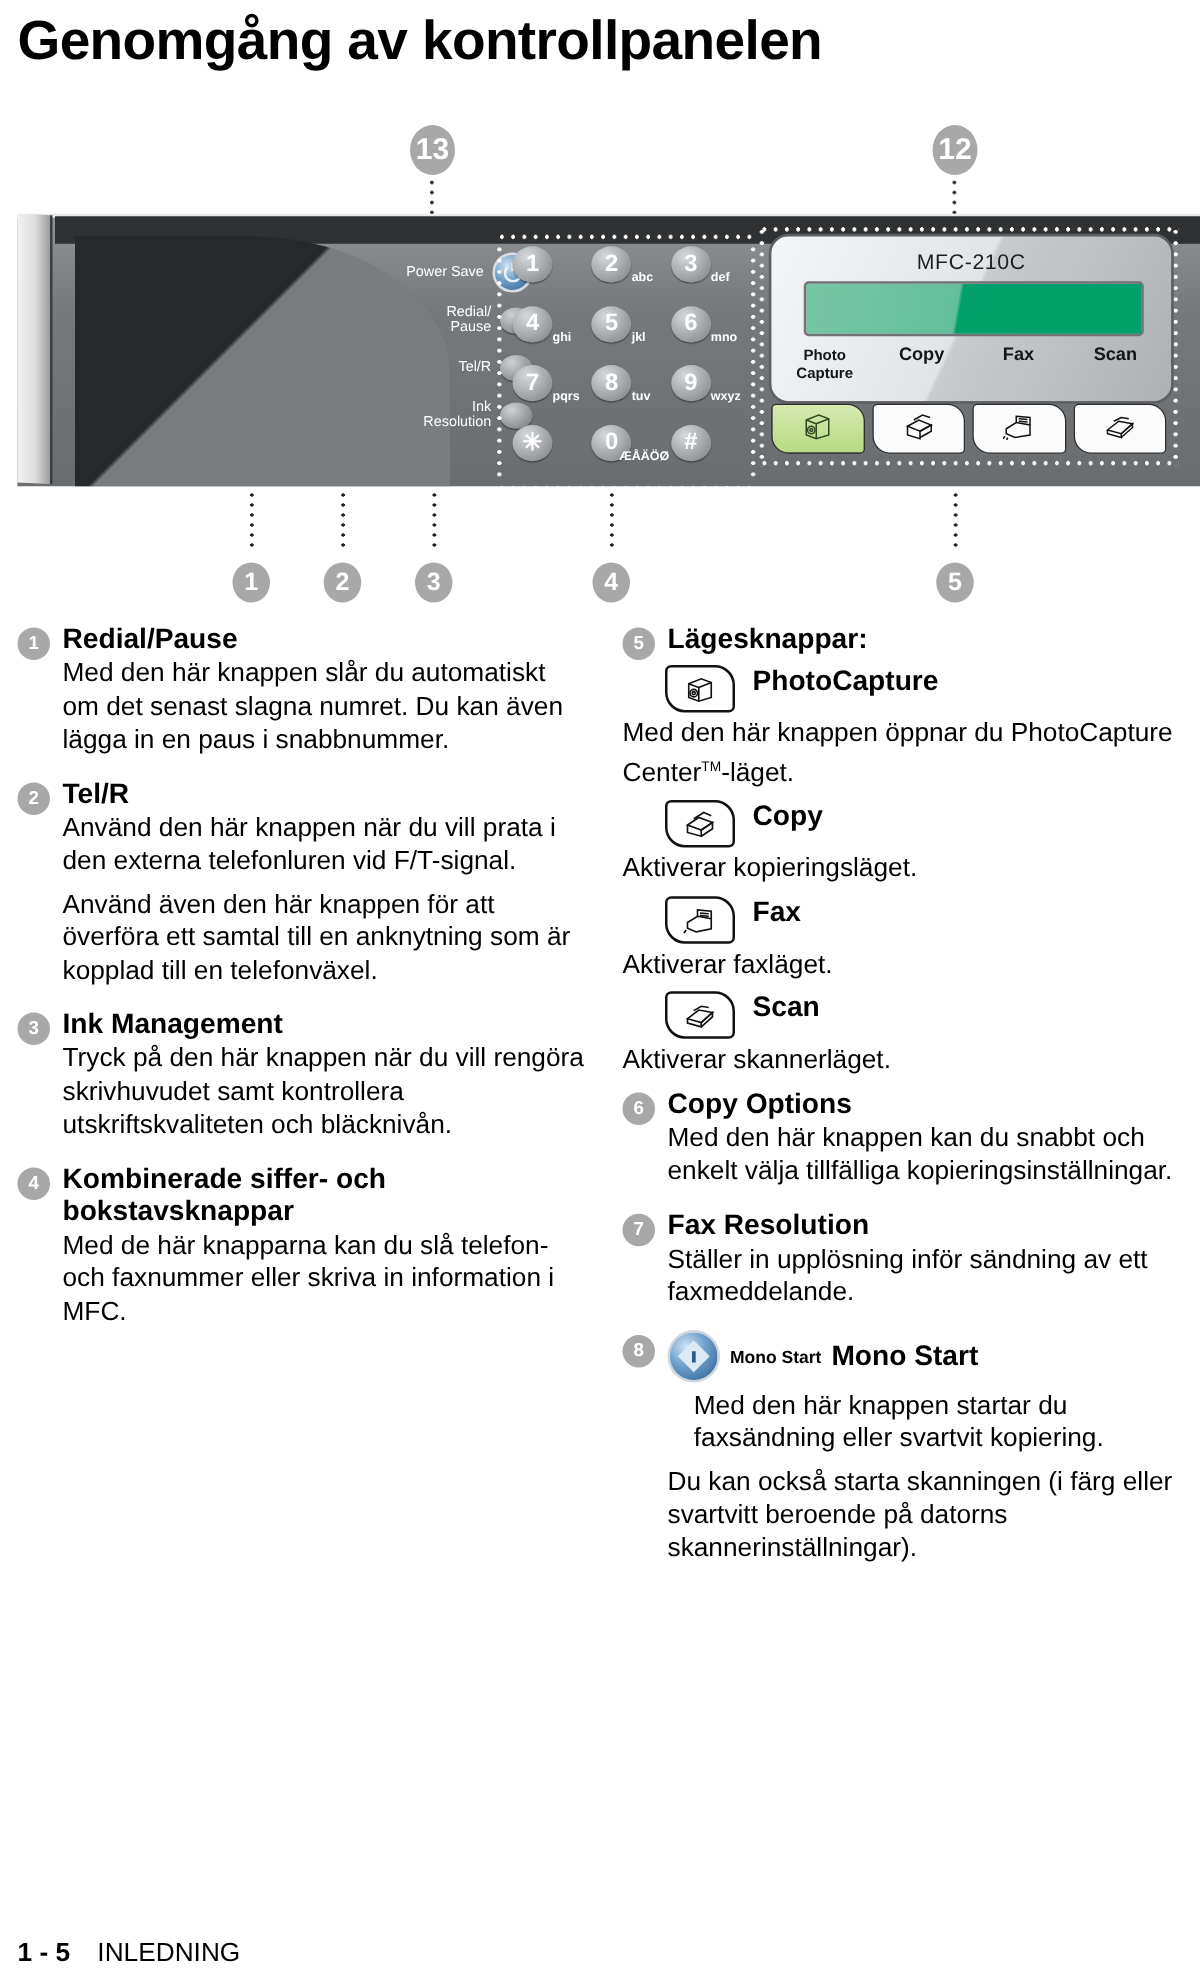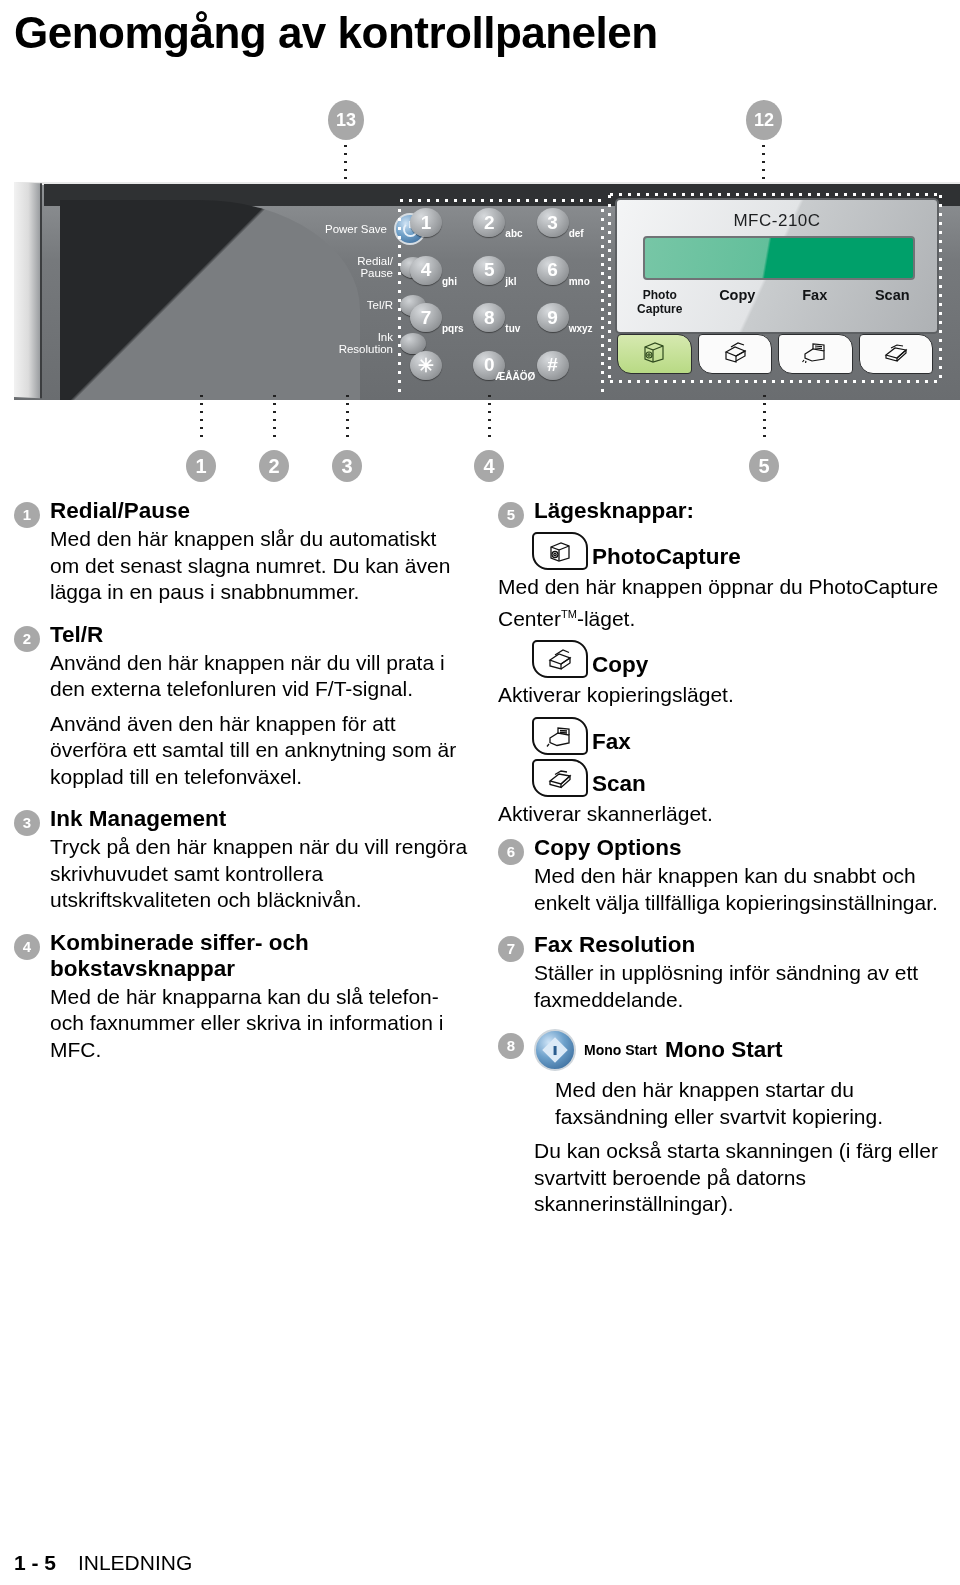--- a/index.html
+++ b/index.html
@@ -23,40 +23,40 @@
     display:inline-block;
     width:26px;height:26px;border-radius:50%;
     background:#a8a8a8;color:#ffffff;
     font-size:15px;font-weight:bold;
     text-align:center;line-height:26px;
     vertical-align:middle;
     flex:0 0 auto;
   }
   .badge.big{
     width:36px;height:40px;border-radius:50%;
-    font-size:18px;line-height:40px;
+    font-size:24px;line-height:40px;
     position:absolute;
   }
   .badge.mid{
     width:30px;height:32px;border-radius:50%;
     font-size:20px;line-height:32px;
     position:absolute;
   }
 
   
   .leader{
     position:absolute;width:3px;
     background-image:radial-gradient(circle, #222 1.2px, transparent 1.4px);
     background-size:3px 8px;
     background-repeat:repeat-y;
   }
 
   
   .panel-wrap{
-    position:absolute;left:0;top:176px;width:792px;height:230px;
+    position:absolute;left:0;top:165px;width:792px;height:230px;
   }
   .panel-bezel{
     position:absolute;left:14px;top:6px;width:946px;height:215px;
     background:linear-gradient(180deg,#8f9295 0%,#76797c 35%,#6a6d70 100%);
     border-top:3px solid #e9e9e9;
   }
   .panel-edge-left{
     position:absolute;left:14px;top:6px;width:26px;height:215px;
     background:linear-gradient(90deg,#f2f2f2 0%,#dcdcdc 55%,#9a9da0 100%);
     border-right:2px solid #3b3d3f;
@@ -150,21 +150,21 @@
       radial-gradient(circle,#ffffff 1.5px, transparent 1.7px),
       radial-gradient(circle,#ffffff 1.5px, transparent 1.7px),
       radial-gradient(circle,#ffffff 1.5px, transparent 1.7px);
     background-size:5px 9px,5px 9px,9px 5px,9px 5px;
     background-position:left top,right top,left top,left bottom;
     background-repeat:repeat-y,repeat-y,repeat-x,repeat-x;
   }
   .lcdface{
     position:absolute;left:0;top:0;width:320px;height:132px;
     background:linear-gradient(115deg,#f4f5f6 0%,#e2e4e6 48%,#c9ccce 49%,#aeb1b4 100%);
-    border:2px solid #5d6063;border-radius:5px;
+    border:2px solid #5d6063;border-radius:16px;
   }
   .lcd-model{
     position:absolute;left:0;right:0;top:11px;text-align:center;
     font-size:17px;color:#1d1f21;letter-spacing:.5px;
   }
   .lcd-screen{
     position:absolute;left:26px;top:36px;width:268px;height:40px;
     background:linear-gradient(100deg,#77c6a6 0%,#63bf9b 45%,#00a06a 46%,#00a06a 100%);
     border:2px solid #707376;border-radius:4px;
   }
@@ -202,21 +202,21 @@
     font-size:22.5px;font-weight:bold;line-height:26px;margin:0 0 2px 0;
   }
   p.t{
     font-size:21px;line-height:26.5px;margin:0 0 8px 0;
   }
   p.t:last-child{margin-bottom:12px;}
   .indent{margin-left:36px;}
 
   
   .modeline{
-    display:flex;align-items:flex-end;gap:4px;margin:4px 0 4px 34px;
+    display:flex;align-items:flex-start;gap:14px;margin:4px 0 4px 34px;
   }
   .modeline .mi{
     width:52px;height:34px;border:2px solid #111;
     border-radius:5px 16px 5px 16px;background:#fff;
     display:flex;align-items:center;justify-content:center;flex:0 0 auto;
   }
   .modeline .mn{font-size:22.5px;font-weight:bold;}
 
   .startline{display:flex;align-items:center;gap:8px;}
   .startbtn{
@@ -507,20 +507,21 @@
             <g fill="none" stroke="#111" stroke-width="1.3">
           <path d="M4 13 L12 8 L23 10 L23 18 L11 20.5 L4 17.5 Z"></path>
               <path d="M12 8 L12 3 L23 4 L23 10"></path>
           <path d="M14 5.5 L21 6 M14 7.5 L21 8"></path>
               <path d="M3 19 L1 21.5"></path>
             </g>
           </svg>
       </span>
       <span class="mn">Fax</span>
     </div>
+    <p class="t indent">Aktiverar faxläget.</p>
 
     <div class="modeline">
       <span class="mi">
         <svg width="28" height="22" viewBox="0 0 28 22">
             <g fill="none" stroke="#111" stroke-width="1.3">
           <path d="M4 14 L13 7 L24 9 L15 17 Z"></path>
               <path d="M4 14 L4 17.5 L15 20.5 L15 17"></path>
               <path d="M15 17 L24 9 L24 12.5 L15 20.5"></path>
           <path d="M9 7.5 L15 4 L21 5"></path>
             </g>

